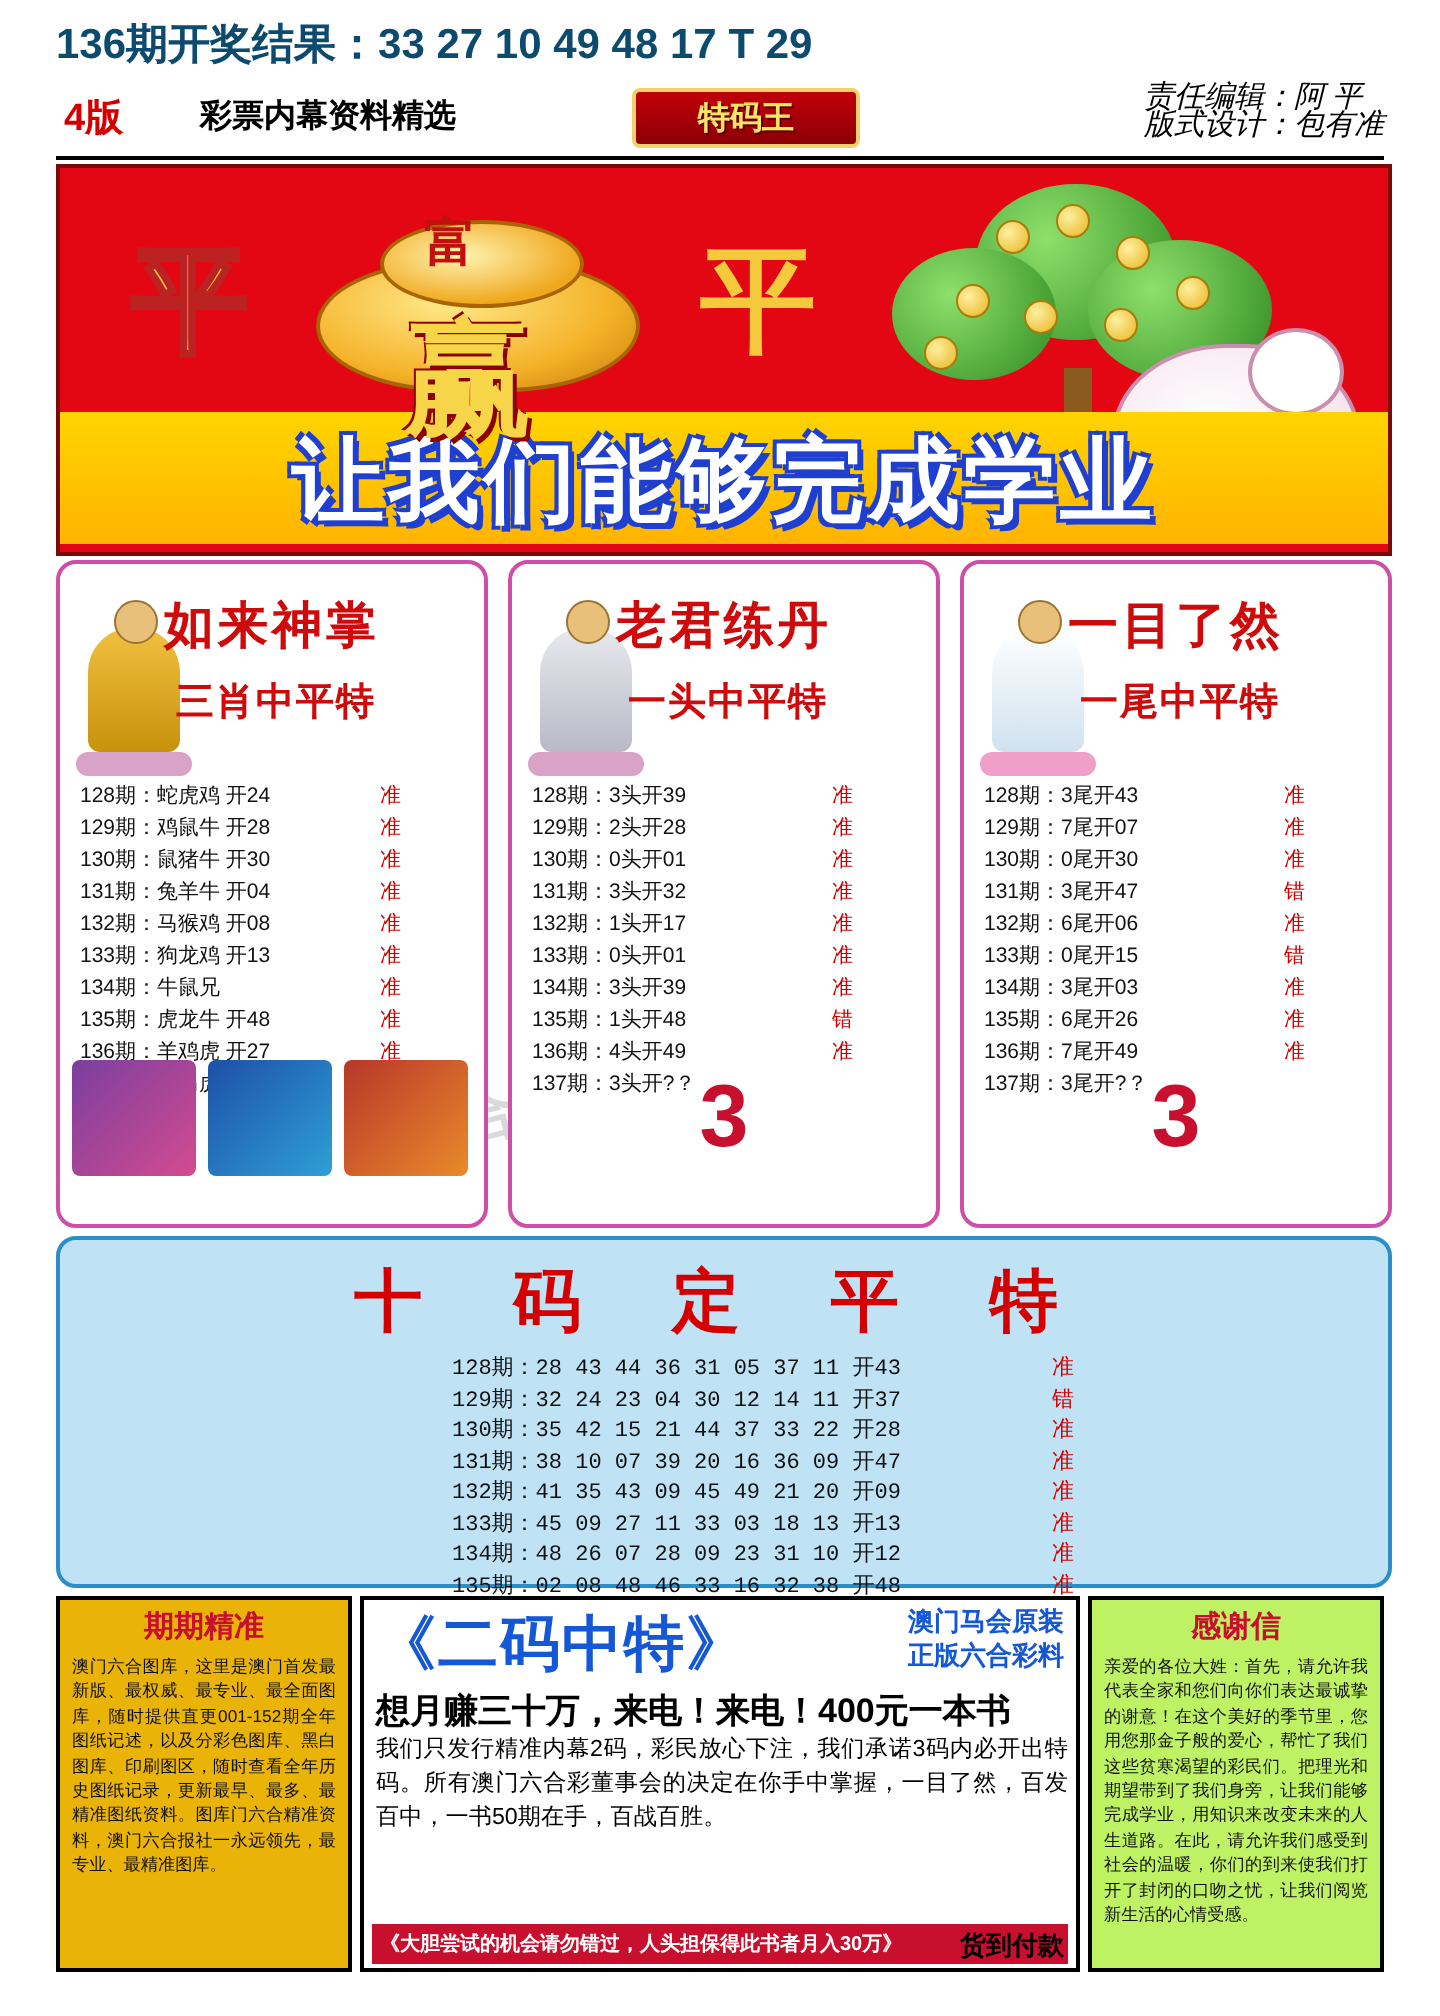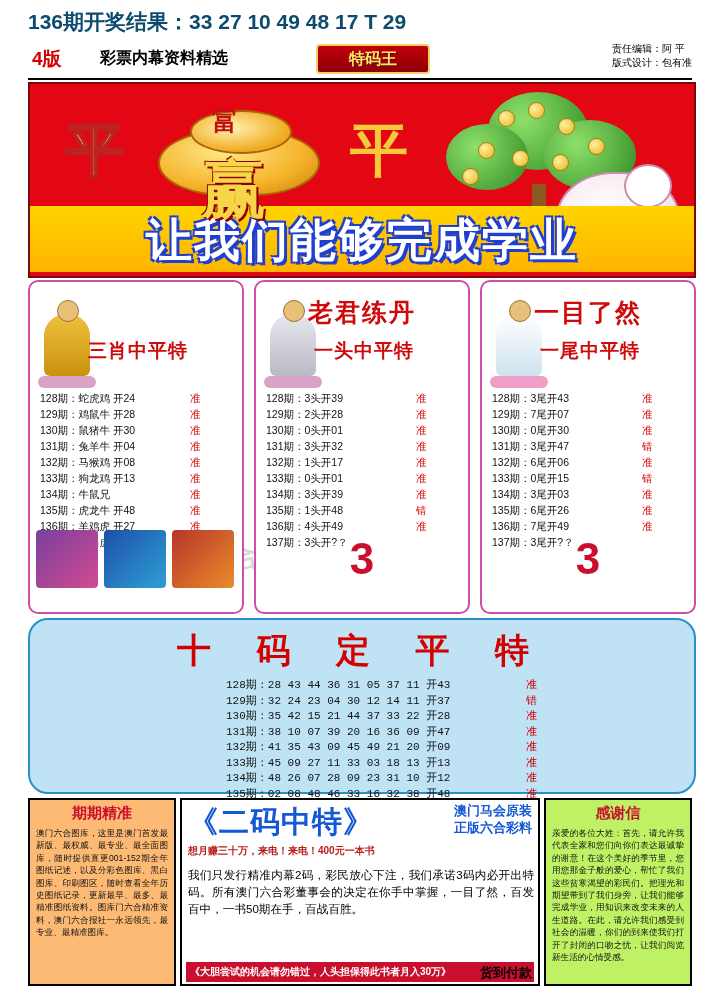--- a/index.html
+++ b/index.html
@@ -6,21 +6,21 @@
   body{width:720px;height:1008px;background:#ffffff;font-family:"Liberation Sans","DejaVu Sans",sans-serif;position:relative;overflow:hidden;}
   .page{position:relative;width:720px;height:1008px;}
 
   
   .topline{position:absolute;left:28px;top:8px;font-size:21px;font-weight:bold;color:#0c4a6e;letter-spacing:0px;white-space:nowrap;}
   .banner-sub{position:absolute;left:28px;top:40px;width:664px;height:36px;}
   .edition{position:absolute;left:4px;top:6px;color:#d40000;font-size:19px;font-weight:bold;}
   .subtitle{position:absolute;left:72px;top:8px;color:#000;font-size:16px;font-weight:bold;}
   .logo-chip{position:absolute;left:288px;top:4px;width:110px;height:26px;background:linear-gradient(#c1000a,#8b0006);border:2px solid #f5d06a;border-radius:4px;display:flex;align-items:center;justify-content:center;}
   .logo-chip span{color:#ffe46a;font-size:16px;font-weight:bold;text-shadow:1px 1px 0 #5a0000;}
-  .credits{position:absolute;right:0px;top:2px;font-size:10px;color:#000;line-height:14px;text-align:left;}
+  .credits{position:absolute;right:0px;top:2px;font-size:15px;color:#000;line-height:14px;text-align:left;font-style:italic;}
   .hline{position:absolute;left:28px;top:78px;width:664px;height:2px;background:#000;}
 
   
   .hero{position:absolute;left:28px;top:82px;width:664px;height:192px;background:#e30613;border:2px solid #7a0a0a;overflow:hidden;}
   .hero-gold{position:absolute;left:110px;top:10px;width:190px;height:110px;}
   .ingot{position:absolute;left:18px;top:36px;width:158px;height:62px;background:radial-gradient(ellipse at 40% 30%,#ffe98a,#f5b32a 60%,#c87d06);border-radius:50%/60%;border:2px solid #a96505;}
   .ingot:after{content:"";position:absolute;left:30px;top:-22px;width:98px;height:40px;background:radial-gradient(ellipse at 40% 40%,#fff3b0,#f0a81e 70%);border-radius:50%;border:2px solid #a96505;}
   .ingot-txt{position:absolute;left:72px;top:10px;font-size:26px;color:#c01010;font-weight:bold;z-index:4;}
   .win-char{position:absolute;left:62px;top:52px;font-size:64px;color:#f7d548;font-weight:bold;text-shadow:2px 2px 0 #8d0000,-1px -1px 0 #8d0000;z-index:5;}
   .ping-l{position:absolute;left:36px;top:28px;font-size:58px;color:#f4c93b;font-weight:bold;-webkit-text-stroke:2px #b22; }
@@ -47,39 +47,39 @@
   .rows{position:absolute;left:10px;top:108px;width:192px;}
   .row{display:flex;font-size:10.5px;line-height:16px;color:#111;}
   .row .lbl{width:150px;white-space:nowrap;}
   .row .ok{width:28px;text-align:left;color:#d40000;}
   .row .bad{width:28px;text-align:left;color:#d40000;}
   .bignum{position:absolute;left:0;width:212px;text-align:center;top:252px;font-size:44px;font-weight:bold;color:#c8102e;}
   .zodiac-strip{position:absolute;left:6px;top:248px;width:200px;height:62px;}
   .zodiac-img{position:absolute;top:0;width:62px;height:58px;border-radius:4px;}
 
   
-  .tencode{position:absolute;left:28px;top:618px;width:664px;height:172px;background:#bfe3f5;border:2px solid #2a8fc8;border-radius:20px;}
+  .tencode{position:absolute;left:28px;top:618px;width:664px;height:172px;background:#bfe3f5;border:2px solid #2a8fc8;border-radius:10px;}
   .tc-title{position:absolute;left:0;top:8px;width:664px;text-align:center;font-size:34px;font-weight:bold;color:#d40000;letter-spacing:18px;}
   .tc-rows{position:absolute;left:196px;top:58px;width:380px;}
   .tc-row{display:flex;font-size:11px;line-height:15.5px;color:#111;font-family:"Liberation Mono",monospace;}
   .tc-row .l{width:300px;white-space:pre;}
   .tc-row .r{width:34px;color:#d40000;}
 
   
   .bottom{position:absolute;left:28px;top:798px;width:664px;height:188px;}
   .bx{position:absolute;top:0;height:188px;border:2px solid #000;box-sizing:border-box;}
-  .bx1{left:0;width:148px;background:#fdba74;}
+  .bx1{left:0;width:148px;background:#eab308;}
   .bx2{left:152px;width:360px;background:#ffffff;}
   .bx3{left:516px;width:148px;background:#bef264;}
   .bx-head{text-align:center;font-size:15px;font-weight:bold;color:#c8102e;padding:4px 0 2px;}
   .bx-body{font-size:8.6px;line-height:12.4px;color:#111;padding:2px 6px;text-align:justify;}
   .mid-top{position:absolute;left:0;top:0;width:356px;height:40px;}
   .mid-title{position:absolute;left:6px;top:2px;font-size:30px;font-weight:bold;color:#1558d6;letter-spacing:1px;text-shadow:1px 1px 0 #fff;}
   .mid-right{position:absolute;right:6px;top:2px;font-size:13px;font-weight:bold;color:#1558d6;line-height:17px;text-align:center;}
-  .mid-line1{position:absolute;left:6px;top:44px;font-size:10px;font-weight:bold;color:#b91c1c;}
+  .mid-line1{position:absolute;left:6px;top:44px;font-size:17px;font-weight:bold;color:#000000;}
   .mid-para{position:absolute;left:6px;top:66px;width:346px;font-size:11.6px;line-height:17px;color:#000;text-align:justify;}
   .mid-strip{position:absolute;left:4px;bottom:2px;width:348px;background:#c8102e;color:#fff;font-size:10px;font-weight:bold;padding:3px 4px;box-sizing:border-box;}
   .mid-pay{position:absolute;right:6px;bottom:2px;font-size:13px;font-weight:bold;color:#000000;}
   .watermark{position:absolute;left:196px;top:520px;font-size:30px;color:rgba(120,120,120,0.28);transform:rotate(-14deg);font-weight:bold;pointer-events:none;}
 </style>
 </head>
 <body>
 
 <div class="page">
 
@@ -128,20 +128,21 @@
   <div class="watermark">六合彩shuu.com</div>
 
   <div class="panels">
 
     <div class="panel p1">
       <div class="god">
         <div class="god-b" style="background:linear-gradient(#f0c040,#c9920d);"></div>
         <div class="god-h"></div>
         <div class="god-base"></div>
       </div>
+      <div class="p-title">如来神掌</div>
       <div class="p-sub">三肖中平特</div>
       <div class="rows">
         <div class="row">
             <span class="lbl">128期：蛇虎鸡 开24</span>
             <span class="ok">准</span>
           </div>
         <div class="row">
             <span class="lbl">129期：鸡鼠牛 开28</span>
             <span class="ok">准</span>
           </div>

